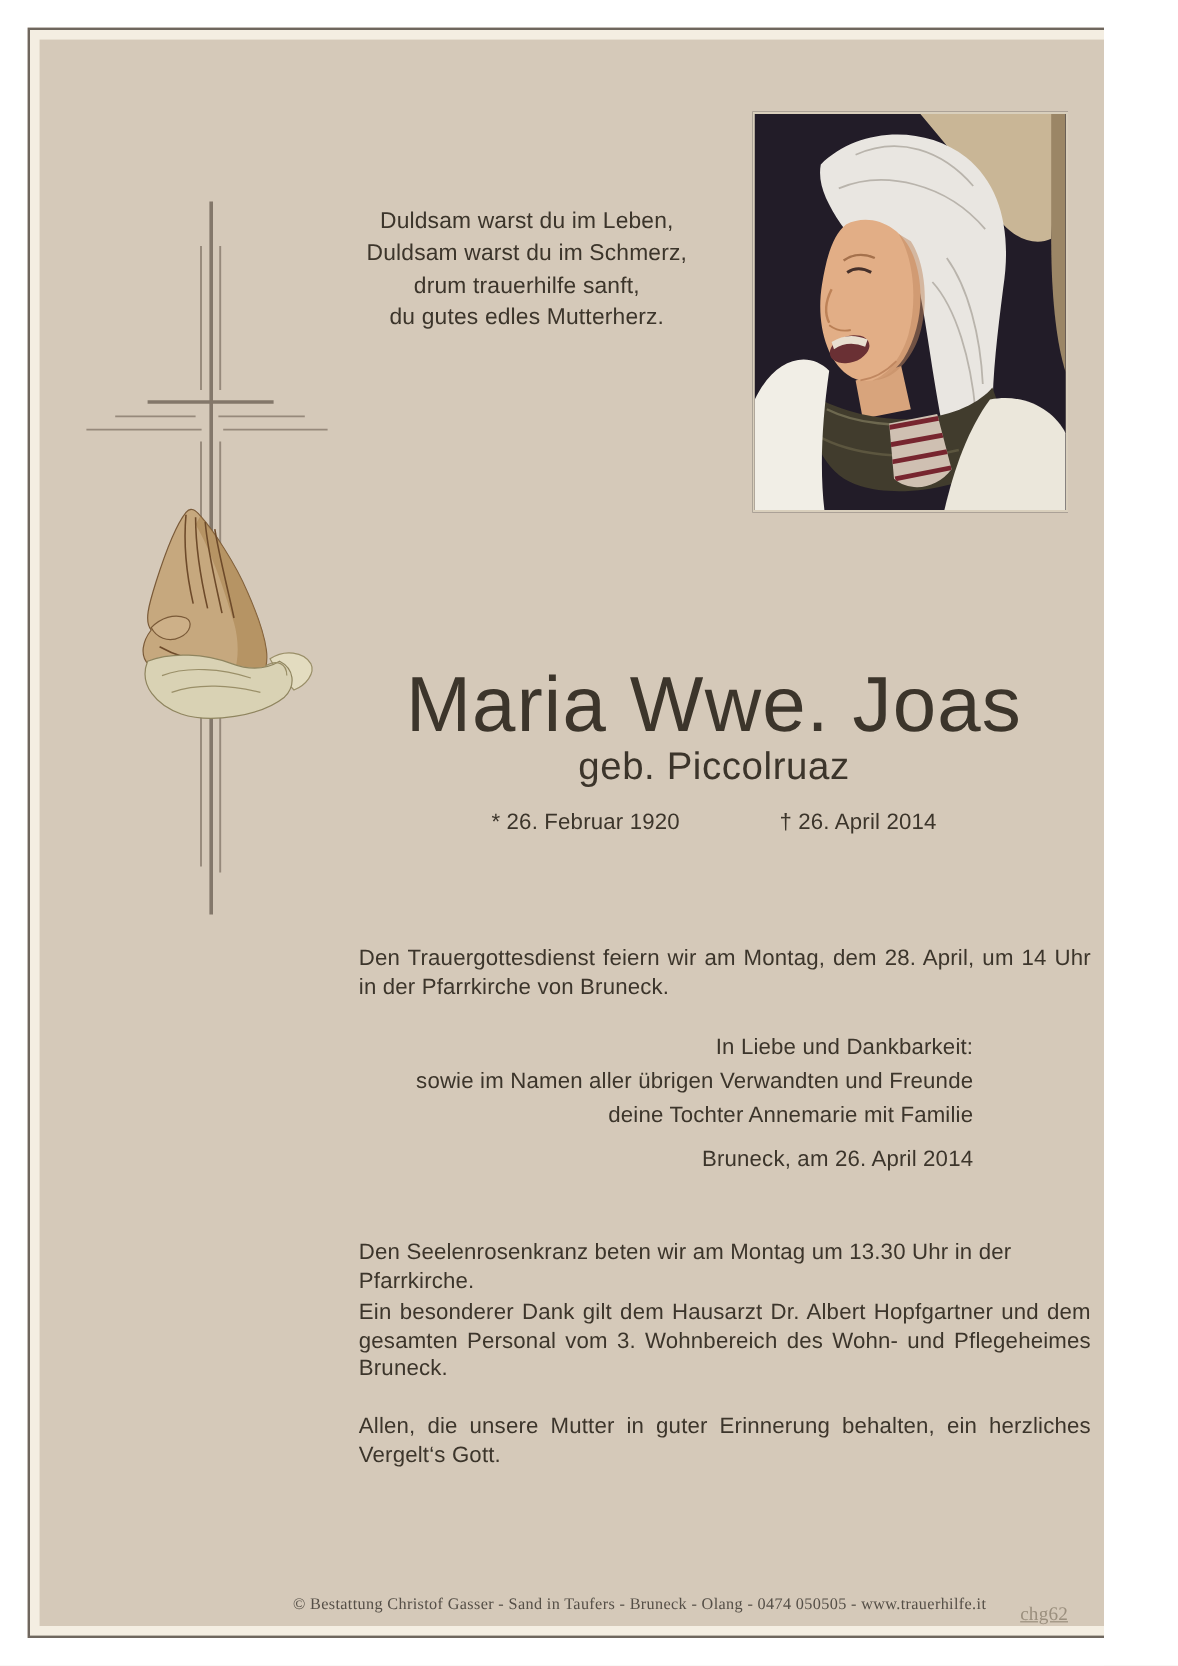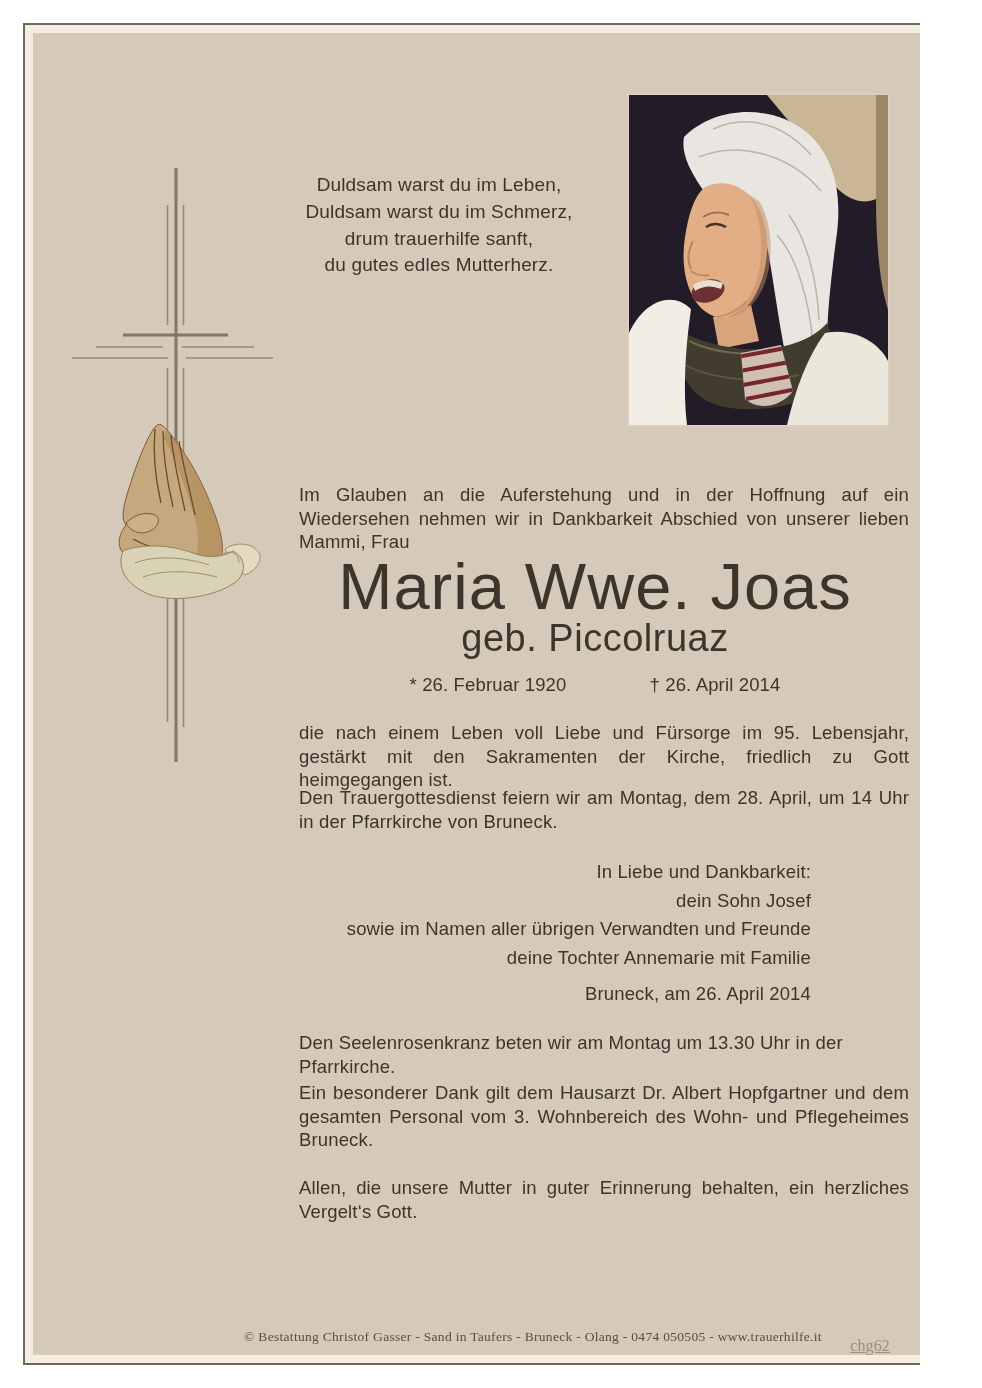--- a/index.html
+++ b/index.html
@@ -12,21 +12,21 @@
   .card{position:absolute;left:23px;top:23px;width:932px;height:1338px;
         border:2px solid var(--frame);background:var(--band);}
   .card-inner{position:absolute;left:8px;top:8px;right:8px;bottom:8px;background:var(--bg);}
   svg.layer{position:absolute;}
   .t{position:absolute;font-size:18.5px;line-height:23.5px;letter-spacing:.15px;}
   .justify{text-align:justify;}
   .poem{left:299px;top:172px;width:280px;text-align:center;font-size:19px;line-height:26.8px;}
   .intro{left:299px;top:483px;width:610px;}
   .name-block{left:299px;top:559px;width:592px;text-align:center;}
   .name{font-size:65px;line-height:56px;letter-spacing:1px;}
-  .maiden{font-size:38px;line-height:38px;margin-top:4px;letter-spacing:.5px;}
+  .maiden{font-size:32px;line-height:38px;margin-top:4px;letter-spacing:.5px;}
   .dates{margin-top:16px;display:flex;justify-content:center;gap:83px;font-size:18.5px;}
   .para-passing{left:299px;top:721px;width:610px;}
   .para-service{left:299px;top:786px;width:610px;}
   .mourners{left:317px;top:860px;width:494px;text-align:right;}
   .m-line{margin-top:5px;}
   .m-dateline{margin-top:13px;}
   .para-rosary{left:299px;top:1031px;width:610px;}
   .para-thanks{left:299px;top:1081px;width:610px;}
   .para-remembrance{left:299px;top:1176px;width:610px;}
   .footer{left:33px;top:1329px;width:914px;text-align:center;
@@ -129,37 +129,34 @@
     </svg>
   </div>
 
   <div class="t poem">
     <div>Duldsam warst du im Leben,</div>
     <div>Duldsam warst du im Schmerz,</div>
     <div>drum trauerhilfe sanft,</div>
     <div>du gutes edles Mutterherz.</div>
   </div>
 
-  <div class="t intro justify">Im Glauben an die Auferstehung und in der Hoffnung auf ein Wiedersehen nehmen wir in Dankbarkeit Abschied von unserer lieben Mammi, Frau</div>
 
   <div class="t name-block">
     <div class="name">Maria Wwe. Joas</div>
     <div class="maiden">geb. Piccolruaz</div>
     <div class="dates">
       <span>* 26. Februar 1920</span>
       <span>† 26. April 2014</span>
     </div>
   </div>
 
-  <div class="t para-passing justify">die nach einem Leben voll Liebe und Fürsorge im 95. Lebensjahr, gestärkt mit den Sakramenten der Kirche, friedlich zu Gott heimgegangen ist.</div>
   <div class="t para-service justify">Den Trauergottesdienst feiern wir am Montag, dem 28. April, um 14 Uhr in der Pfarrkirche von Bruneck.</div>
 
   <div class="t mourners">
     <div>In Liebe und Dankbarkeit:</div>
-    <div class="m-line">dein Sohn Josef</div>
     <div class="m-line">sowie im Namen aller übrigen Verwandten und Freunde</div>
     <div class="m-line">deine Tochter Annemarie mit Familie</div>
     <div class="m-line m-dateline">Bruneck, am 26. April 2014</div>
   </div>
 
   <div class="t para-rosary">Den Seelenrosenkranz beten wir am Montag um 13.30 Uhr in der Pfarrkirche.</div>
   <div class="t para-thanks justify">Ein besonderer Dank gilt dem Hausarzt Dr. Albert Hopfgartner und dem gesamten Personal vom 3. Wohnbereich des Wohn- und Pflegeheimes Bruneck.</div>
   <div class="t para-remembrance justify">Allen, die unsere Mutter in guter Erinnerung behalten, ein herzliches Vergelt‘s Gott.</div>
 
   <div class="t footer">© Bestattung Christof Gasser - Sand in Taufers - Bruneck - Olang - 0474 050505 - www.trauerhilfe.it</div>

